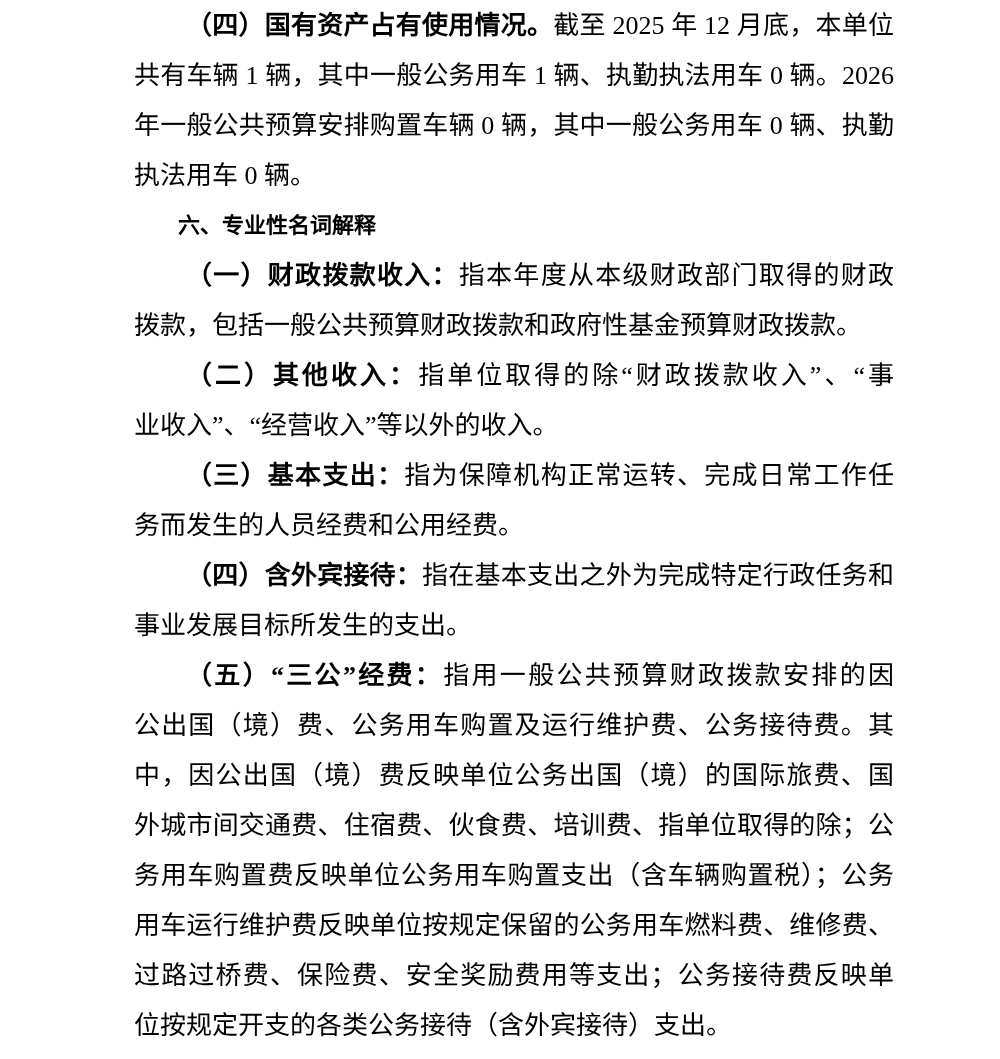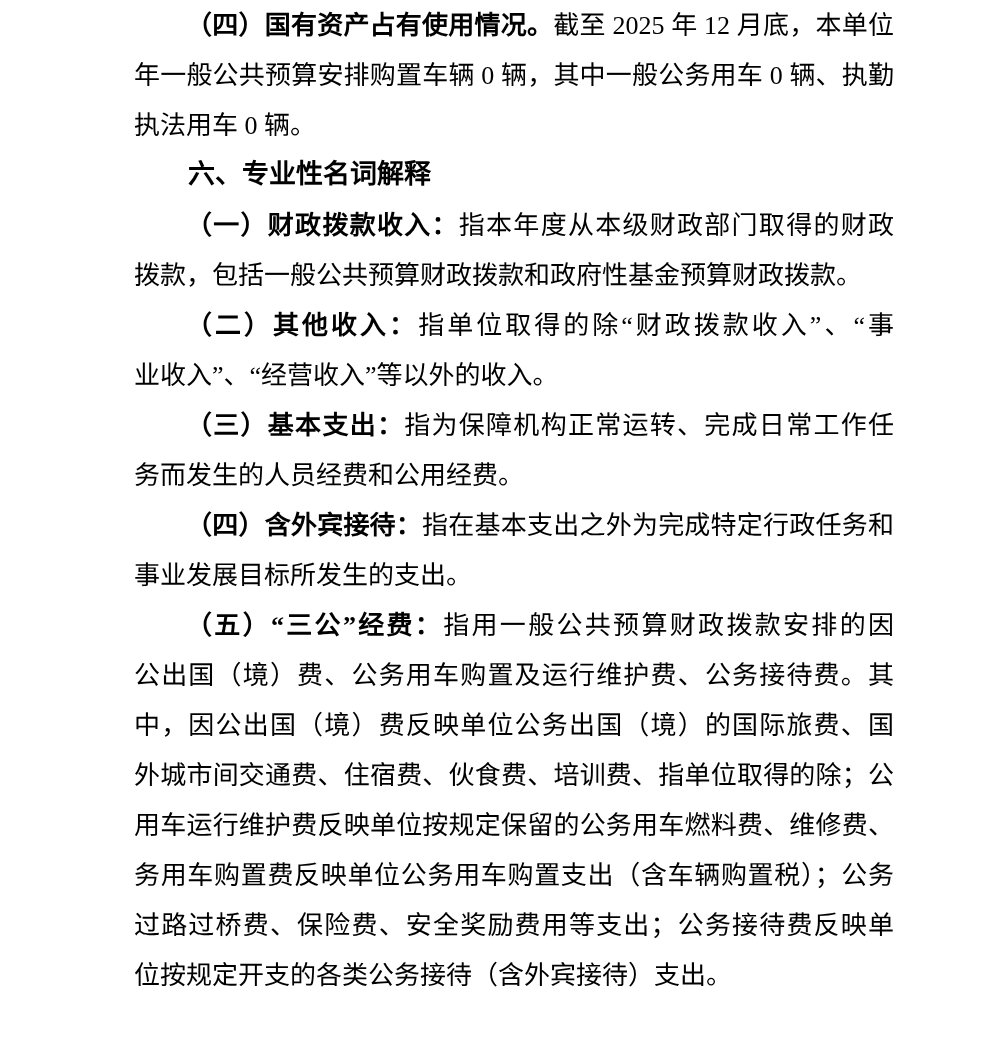--- a/index.html
+++ b/index.html
@@ -39,45 +39,46 @@
   .line.first {
     text-indent: 2em;
   }
   .line.last {
     text-align-last: left;
   }
   .lead {
     font-weight: bold;
   }
   .line.heading {
-    font-family: Liberation Mono, monospace;
+    font-family: Liberation Sans, sans-serif;
     font-weight: bold;
-    font-size: 27px;
+    font-size: 22px;
     text-align-last: left;
   }
 </style>
 </head>
 <body>
 
 <div class="page">
   <div class="doc">
       <div class="line first"><span class="lead">（四）国有资产占有使用情况。</span><span>截至 2025 年 12 月底，本单位</span></div>
+      <div class="line"><span>共有车辆 1 辆，其中一般公务用车 1 辆、执勤执法用车 0 辆。2026</span></div>
       <div class="line"><span>年一般公共预算安排购置车辆 0 辆，其中一般公务用车 0 辆、执勤</span></div>
       <div class="line last"><span>执法用车 0 辆。</span></div>
       <div class="line heading first last"><span>六、专业性名词解释</span></div>
       <div class="line first"><span class="lead">（一）财政拨款收入：</span><span>指本年度从本级财政部门取得的财政</span></div>
       <div class="line last"><span>拨款，包括一般公共预算财政拨款和政府性基金预算财政拨款。</span></div>
       <div class="line first"><span class="lead">（二）其他收入：</span><span>指单位取得的除“财政拨款收入”、“事</span></div>
       <div class="line last"><span>业收入”、“经营收入”等以外的收入。</span></div>
       <div class="line first"><span class="lead">（三）基本支出：</span><span>指为保障机构正常运转、完成日常工作任</span></div>
       <div class="line last"><span>务而发生的人员经费和公用经费。</span></div>
       <div class="line first"><span class="lead">（四）含外宾接待：</span><span>指在基本支出之外为完成特定行政任务和</span></div>
       <div class="line last"><span>事业发展目标所发生的支出。</span></div>
       <div class="line first"><span class="lead">（五）“三公”经费：</span><span>指用一般公共预算财政拨款安排的因</span></div>
       <div class="line"><span>公出国（境）费、公务用车购置及运行维护费、公务接待费。其</span></div>
       <div class="line"><span>中，因公出国（境）费反映单位公务出国（境）的国际旅费、国</span></div>
       <div class="line"><span>外城市间交通费、住宿费、伙食费、培训费、指单位取得的除；公</span></div>
+      <div class="line"><span>务用车购置费反映单位公务用车购置支出（含车辆购置税）；公务</span></div>
       <div class="line"><span>用车运行维护费反映单位按规定保留的公务用车燃料费、维修费、</span></div>
-      <div class="line"><span>务用车购置费反映单位公务用车购置支出（含车辆购置税）；公务</span></div>
       <div class="line"><span>过路过桥费、保险费、安全奖励费用等支出；公务接待费反映单</span></div>
       <div class="line last"><span>位按规定开支的各类公务接待（含外宾接待）支出。</span></div>
     </div>
 </div>
 
 </body></html>

